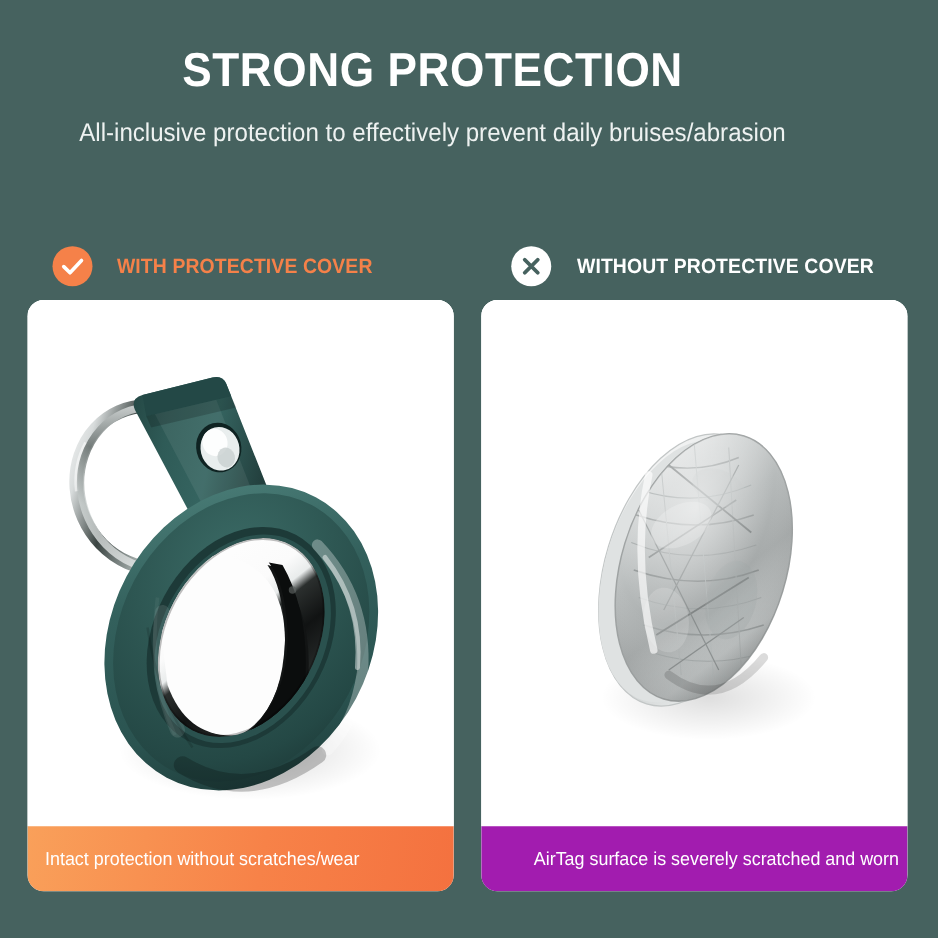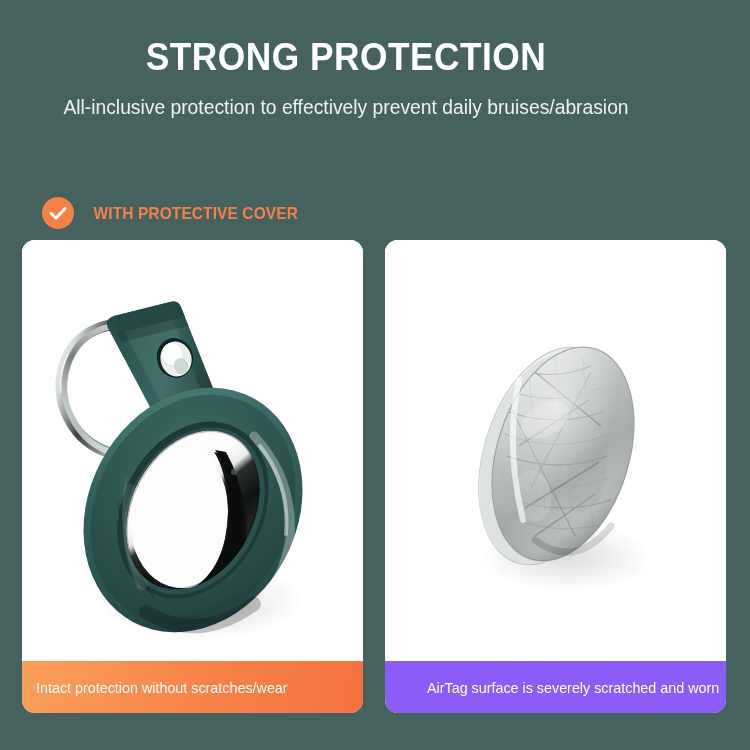--- a/index.html
+++ b/index.html
@@ -91,41 +91,49 @@
     display:flex;
     align-items:center;
     padding-left:14px;
     font-size:15px;
     color:#ffffff;
     white-space:nowrap;
     transform-origin:left center;
   }
   .caption span { transform:scaleX(0.955); transform-origin:left center; display:inline-block; }
   .caption-orange { background:linear-gradient(100deg,#f9a05a 0%,#f78248 55%,#f4713f 100%); }
-  .caption-grey   { background:#8b5cf6;padding-left:42px; }
+  .caption-grey   { background:#a21caf;padding-left:42px; }
 </style>
 </head>
 <body>
 
 <div class="header">
   <div class="title">STRONG PROTECTION</div>
   <div class="subtitle">All-inclusive protection to effectively prevent daily bruises/abrasion</div>
 </div>
 
 <div class="badges">
 
   <div class="badge badge-left">
     <span class="badge-icon icon-check">
       <svg width="32" height="32" viewBox="0 0 32 32">
         <path d="M9 16.3 L14 21.2 L23.2 11.4" fill="none" stroke="#ffffff" stroke-width="2.9" stroke-linecap="round" stroke-linejoin="round"></path>
       </svg>
     </span>
     <span class="badge-label label-orange">WITH PROTECTIVE COVER</span>
   </div>
 
+  <div class="badge badge-right">
+    <span class="badge-icon icon-x">
+      <svg width="32" height="32" viewBox="0 0 32 32">
+        <path d="M10.8 10.8 L21.2 21.2 M21.2 10.8 L10.8 21.2" fill="none" stroke="#46625f" stroke-width="3.1" stroke-linecap="round"></path>
+      </svg>
+    </span>
+    <span class="badge-label label-white">WITHOUT PROTECTIVE COVER</span>
+  </div>
 
 </div>
 
 <div class="cards">
 
   <div class="card">
     <div class="photo">
       <svg width="341" height="421" viewBox="0 0 341 421">
         <defs>
 

